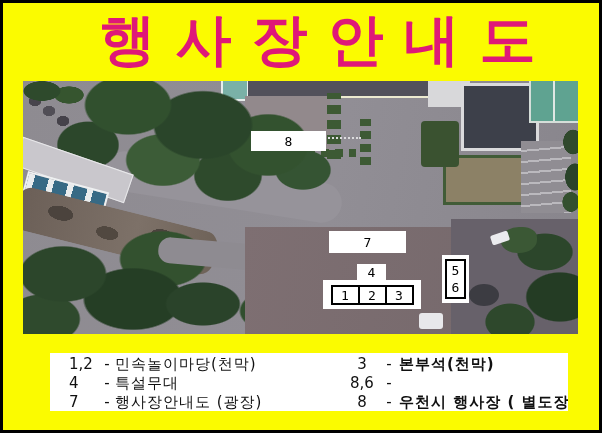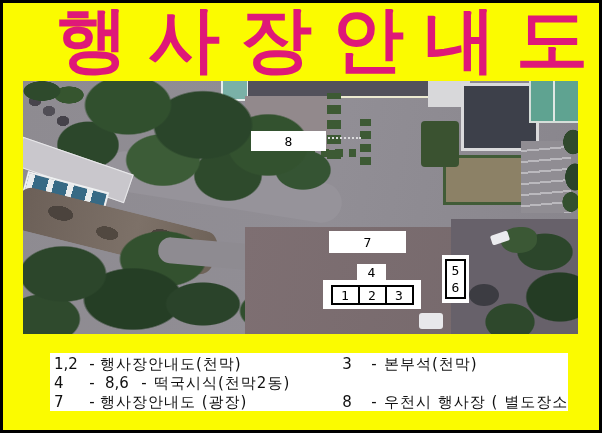--- a/index.html
+++ b/index.html
@@ -14,21 +14,21 @@
     border:3px solid #000;
     box-sizing:border-box;
     overflow:hidden;
   }
   
   .title {
     position:absolute; top:1px; left:0; right:0;
     text-align:center;
     font-family:"DejaVu Serif", serif;
     font-weight:bold;
-    font-size:72px;
+    font-size:56px;
     line-height:70px;
     letter-spacing:20px;
     text-indent:20px;
     color:#df1878;
     white-space:nowrap;
     margin-left:33px;
   }
   
   .map {
     position:absolute; left:20px; top:78px; width:555px; height:253px;
@@ -144,26 +144,26 @@
     padding:3px 0; background:#fff;
   }
   
   .legend {
     position:absolute; left:47px; top:350px; width:518px; height:58px;
     background:#fff; overflow:hidden;
     color:#101010; font-size:15px; line-height:19px;
     padding-top:2px; box-sizing:border-box;
   }
   .lrow { display:flex; white-space:nowrap; }
-  .lnum  { width:30px; padding-left:4px; flex:none; }
+  .lnum  { width:30px; padding-left:19px; flex:none; }
   .ldash { width:16px; text-align:center; flex:none; }
   .llabel{ width:230px; letter-spacing:1px; flex:none; overflow:hidden; }
   .lnum.r  { width:34px; text-align:center; padding-left:0; }
   .ldash.r { width:20px; }
-  .llabel.r{ width:auto; flex:1; }
+  .llabel.r{ width:auto; flex:1;font-weight:bold; }
 </style>
 </head>
 <body>
 
 <div class="frame">
 
   <div class="title">행사장안내도</div>
 
   <div class="map">
     <i class="mf" id="f-road-mid"></i>
@@ -224,31 +224,31 @@
         <span>5</span>
         <span>6</span>
       </div>
     </div>
   </div>
 
   <div class="legend">
     <div class="lrow">
       <span class="lnum">1,2</span>
       <span class="ldash">-</span>
-      <span class="llabel">행사장안내도(천막)</span>
+      <span class="llabel">민속놀이마당(천막)</span>
       <span class="lnum r">3</span>
       <span class="ldash r">-</span>
       <span class="llabel r">본부석(천막)</span>
     </div>
     <div class="lrow">
       <span class="lnum">4</span>
       <span class="ldash">-</span>
+      <span class="llabel">특설무대</span>
       <span class="lnum r">8,6</span>
       <span class="ldash r">-</span>
-      <span class="llabel r">떡국시식(천막2동)</span>
     </div>
     <div class="lrow">
       <span class="lnum">7</span>
       <span class="ldash">-</span>
       <span class="llabel">행사장안내도 (광장)</span>
       <span class="lnum r">8</span>
       <span class="ldash r">-</span>
       <span class="llabel r">우천시 행사장 ( 별도장소)</span>
     </div>
   </div>

